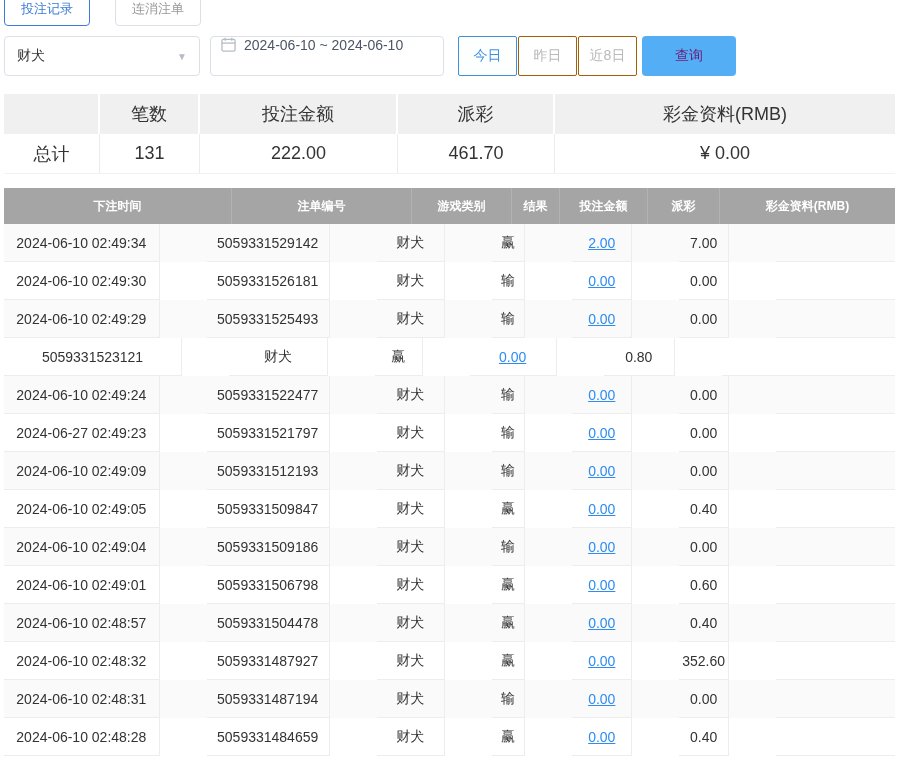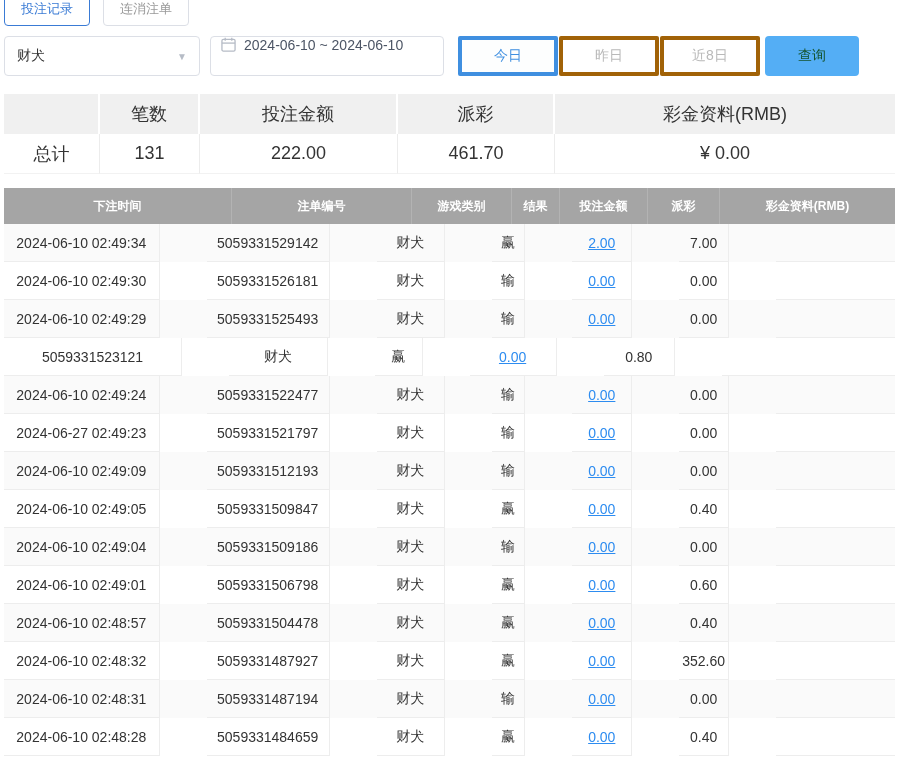--- a/index.html
+++ b/index.html
@@ -5,21 +5,21 @@
   * { margin:0; padding:0; box-sizing:border-box; }
   html,body { background:#fff; }
   body {
     width:904px; height:759px; overflow:hidden;
     font-family:"Liberation Sans","DejaVu Sans",sans-serif;
     color:#333; font-size:14px;
   }
   .page { padding-left:4px; width:895px; }
 
   
-  .tabs { height:26px; overflow:hidden; display:flex; gap:13px; align-items:flex-end; }
+  .tabs { height:26px; overflow:hidden; display:flex; gap:25px; align-items:flex-end; }
   .tab-btn {
     height:34px; padding:0 16px; background:#fff; font-size:13px;
     border:1px solid #dcdfe6; border-radius:4px; cursor:pointer;
     font-family:inherit; color:#999;
   }
   .tab-btn.active { color:#3a7bd5; border-color:#3a7bd5; }
 
   
   .filters { display:flex; align-items:center; margin-top:10px; }
   .select-box {
@@ -29,28 +29,28 @@
   }
   .select-caret { color:#b6bcc6; font-size:10px; }
   .date-box {
     width:234px; height:40px; border:1px solid #dcdfe6; border-radius:4px;
     display:flex; align-items:flex-start; gap:8px; padding:0 10px; margin-left:10px;
     background:#fff; cursor:pointer; color:#4c5565;
   }
   .cal-icon { width:15px; height:15px; flex:0 0 auto; }
   .range-group { display:flex; margin-left:13px; }
   .range-btn {
-    height:40px; width:100px; background:#fff; border:4px solid #a16207;
+    height:40px; width:59px; background:#fff; border:1px solid #a16207;
     color:#b9b9b9; font-size:14px; font-family:inherit; cursor:pointer; margin-left:1px;
     border-radius:2px;
   }
   .range-btn.active { color:#3f8fe0; border-color:#3f8fe0; background:#fdfefe; }
   .search-btn {
     height:40px; width:94px; margin-left:5px; border:none; border-radius:4px;
-    background:#54aef5; color:#14532d; font-size:14px; font-family:inherit; cursor:pointer;
+    background:#54aef5; color:#701a75; font-size:14px; font-family:inherit; cursor:pointer;
   }
 
   
   .summary { margin-top:18px; width:891px; }
   .sum-row { display:flex; height:40px; }
   .sum-cell {
     display:flex; align-items:center; justify-content:center; height:100%;
     font-size:18px; color:#333;
   }
   .sum-head .sum-cell { background:#f0f0f0; border-right:2px solid #fff; }

